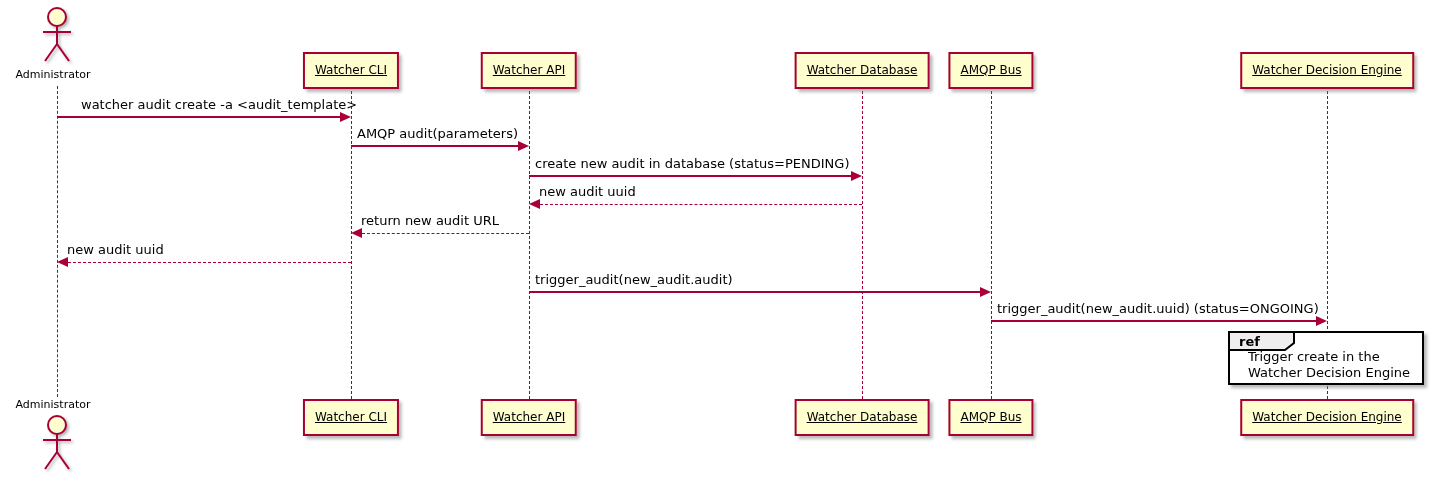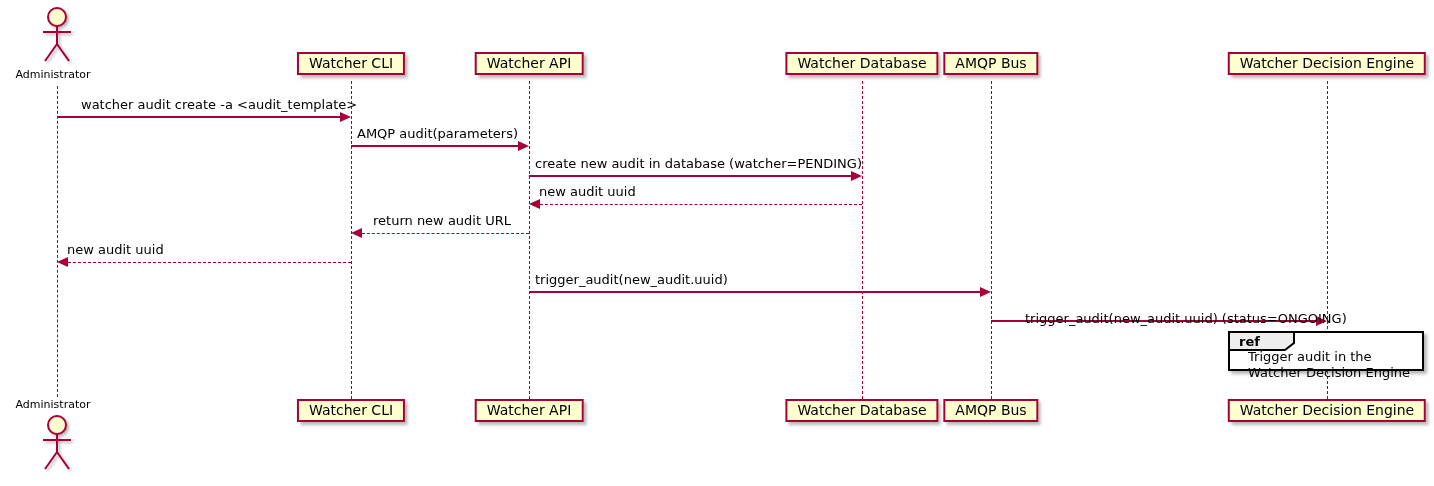--- a/index.html
+++ b/index.html
@@ -7,23 +7,23 @@
     --line:#A80036; --pfill:#FEFECE; --pborder:#A80036; --txt:#000000;
     --refb:#000000; --reffill:#FFFFFF; --reftag:#EEEEEE; --bg:#FFFFFF;
   }
   html,body{margin:0;padding:0;background:var(--bg);}
   body{font-family:"DejaVu Sans", sans-serif;color:var(--txt);}
   #diagram{position:relative;width:1434px;height:486px;background:var(--bg);overflow:hidden;}
 
   .lifeline{position:absolute;width:0;border-left:1px dashed var(--line);z-index:1;}
 
   .pbox{position:absolute;transform:translateX(-50%);background:var(--pfill);
-    border:2px solid var(--pborder);padding:1px 10px;font-size:14px;line-height:17px;
+    border:2px solid var(--pborder);padding:8px 10px;font-size:12px;line-height:17px;
     white-space:nowrap;box-sizing:border-box;z-index:4;
-    box-shadow:3px 3px 3px rgba(125,125,125,.55);}
+    box-shadow:3px 3px 3px rgba(125,125,125,.55);text-decoration:underline;}
 
   .actor-label{position:absolute;transform:translateX(-50%);font-size:11px;line-height:16px;
     white-space:nowrap;z-index:4;}
   .actor-figure{position:absolute;transform:translateX(-50%);z-index:4;
     filter:drop-shadow(2.5px 2.5px 1.5px rgba(120,120,120,.55));}
   .actor-figure line, .actor-figure circle{stroke:var(--line);stroke-width:2;}
   .actor-figure circle{fill:var(--pfill);}
   .actor-figure line{fill:none;}
 
   .msg-line{position:absolute;height:0;z-index:3;}
@@ -39,27 +39,27 @@
     box-sizing:border-box;z-index:6;box-shadow:3px 3px 3px rgba(125,125,125,.55);}
   .ref-tag-svg{position:absolute;top:-2px;left:-2px;}
   .ref-tag-svg polygon{fill:var(--reftag);stroke:var(--refb);stroke-width:2;}
   .ref-keyword{position:absolute;top:0;left:9px;font-weight:bold;font-size:13px;line-height:17px;z-index:2;}
   .ref-body{position:absolute;top:16px;left:18px;font-size:13px;line-height:16px;white-space:nowrap;}
 </style>
 </head>
 <body>
 
 <div id="diagram" style="width: 1434px; height: 486px;">
-  <div class="refbox" id="refbox" style="left: 1228px; top: 331px; width: 196px; height: 40px; text-decoration: underline;">
+  <div class="refbox" id="refbox" style="left: 1228px; top: 331px; width: 196px; height: 54px; text-decoration: underline;">
     <svg class="ref-tag-svg" width="69" height="21">
       <polygon points="1,1 66,1 66,12 57,19 1,19"></polygon>
     </svg>
     <span class="ref-keyword">ref</span>
     <div class="ref-body">
-      <div>Trigger audit in the</div>
+      <div>Trigger create in the</div>
       <div>Watcher Decision Engine</div>
     </div>
   </div>
 <div class="lifeline" style="left: 56.5px; top: 86px; height: 311px;"></div>
     <svg class="actor-figure" width="40" height="62" viewBox="0 0 40 62" style="position: absolute; left: 57px; top: 5px;">
     <circle cx="20" cy="12" r="9"></circle>
     <line x1="20" y1="21" x2="20" y2="39"></line>
     <line x1="6" y1="27" x2="34" y2="27"></line>
     <line x1="20" y1="39" x2="8" y2="56"></line>
     <line x1="20" y1="39" x2="32" y2="56"></line>
@@ -89,29 +89,29 @@
     <div class="pbox" style="left: 1327px; top: 52px;">Watcher Decision Engine</div>
     <div class="pbox" style="left: 1327px; top: 399px;">Watcher Decision Engine</div>
     <div class="msg-line solid" style="left: 57px; width: 288px; top: 116px;"></div>
     <div class="arrowhead right" style="top: 112px; left: 340px;"></div>
     <div class="msg-label" style="left: 81px; top: 97px;">watcher audit create -a &lt;audit_template&gt;</div>
     <div class="msg-line solid" style="left: 351px; width: 172px; top: 145px;"></div>
     <div class="arrowhead right" style="top: 141px; left: 518px;"></div>
     <div class="msg-label" style="left: 357px; top: 126px;">AMQP audit(parameters)</div>
     <div class="msg-line solid" style="left: 529px; width: 327px; top: 175px;"></div>
     <div class="arrowhead right" style="top: 171px; left: 851px;"></div>
-    <div class="msg-label" style="left: 535px; top: 156px;">create new audit in database (watcher=PENDING)</div>
+    <div class="msg-label" style="left: 535px; top: 156px;">create new audit in database (status=PENDING)</div>
     <div class="msg-line dashed" style="left: 535px; width: 327px; top: 204px;"></div>
     <div class="arrowhead left" style="top: 199px; left: 529px;"></div>
     <div class="msg-label" style="left: 539px; top: 184px;">new audit uuid</div>
     <div class="msg-line dashed" style="left: 357px; width: 172px; top: 233px;"></div>
     <div class="arrowhead left" style="top: 228px; left: 351px;"></div>
-    <div class="msg-label" style="left: 361px; top: 213px; margin-left: 12px;">return new audit URL</div>
+    <div class="msg-label" style="left: 361px; top: 213px;">return new audit URL</div>
     <div class="msg-line dashed" style="left: 63px; width: 288px; top: 262px;"></div>
     <div class="arrowhead left" style="top: 257px; left: 57px;"></div>
     <div class="msg-label" style="left: 67px; top: 242px;">new audit uuid</div>
     <div class="msg-line solid" style="left: 529px; width: 456px; top: 291px;"></div>
     <div class="arrowhead right" style="top: 287px; left: 980px;"></div>
-    <div class="msg-label" style="left: 535px; top: 272px;">trigger_audit(new_audit.uuid)</div>
+    <div class="msg-label" style="left: 535px; top: 272px;">trigger_audit(new_audit.audit)</div>
     <div class="msg-line solid" style="left: 991px; width: 330px; top: 320px;"></div>
     <div class="arrowhead right" style="top: 316px; left: 1316px;"></div>
-    <div class="msg-label" style="left: 1025px; top: 301px; margin-top: 10px;">trigger_audit(new_audit.uuid) (status=ONGOING)</div>
+    <div class="msg-label" style="left: 997px; top: 301px;">trigger_audit(new_audit.uuid) (status=ONGOING)</div>
   </div>
 
 </body></html>

